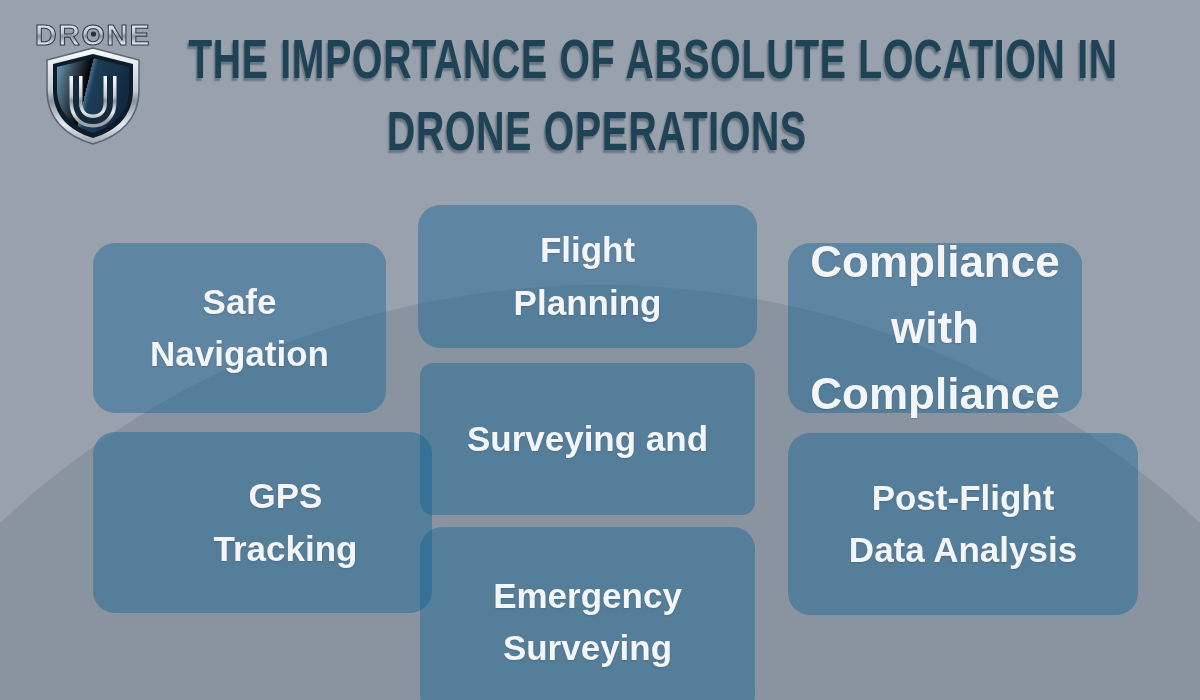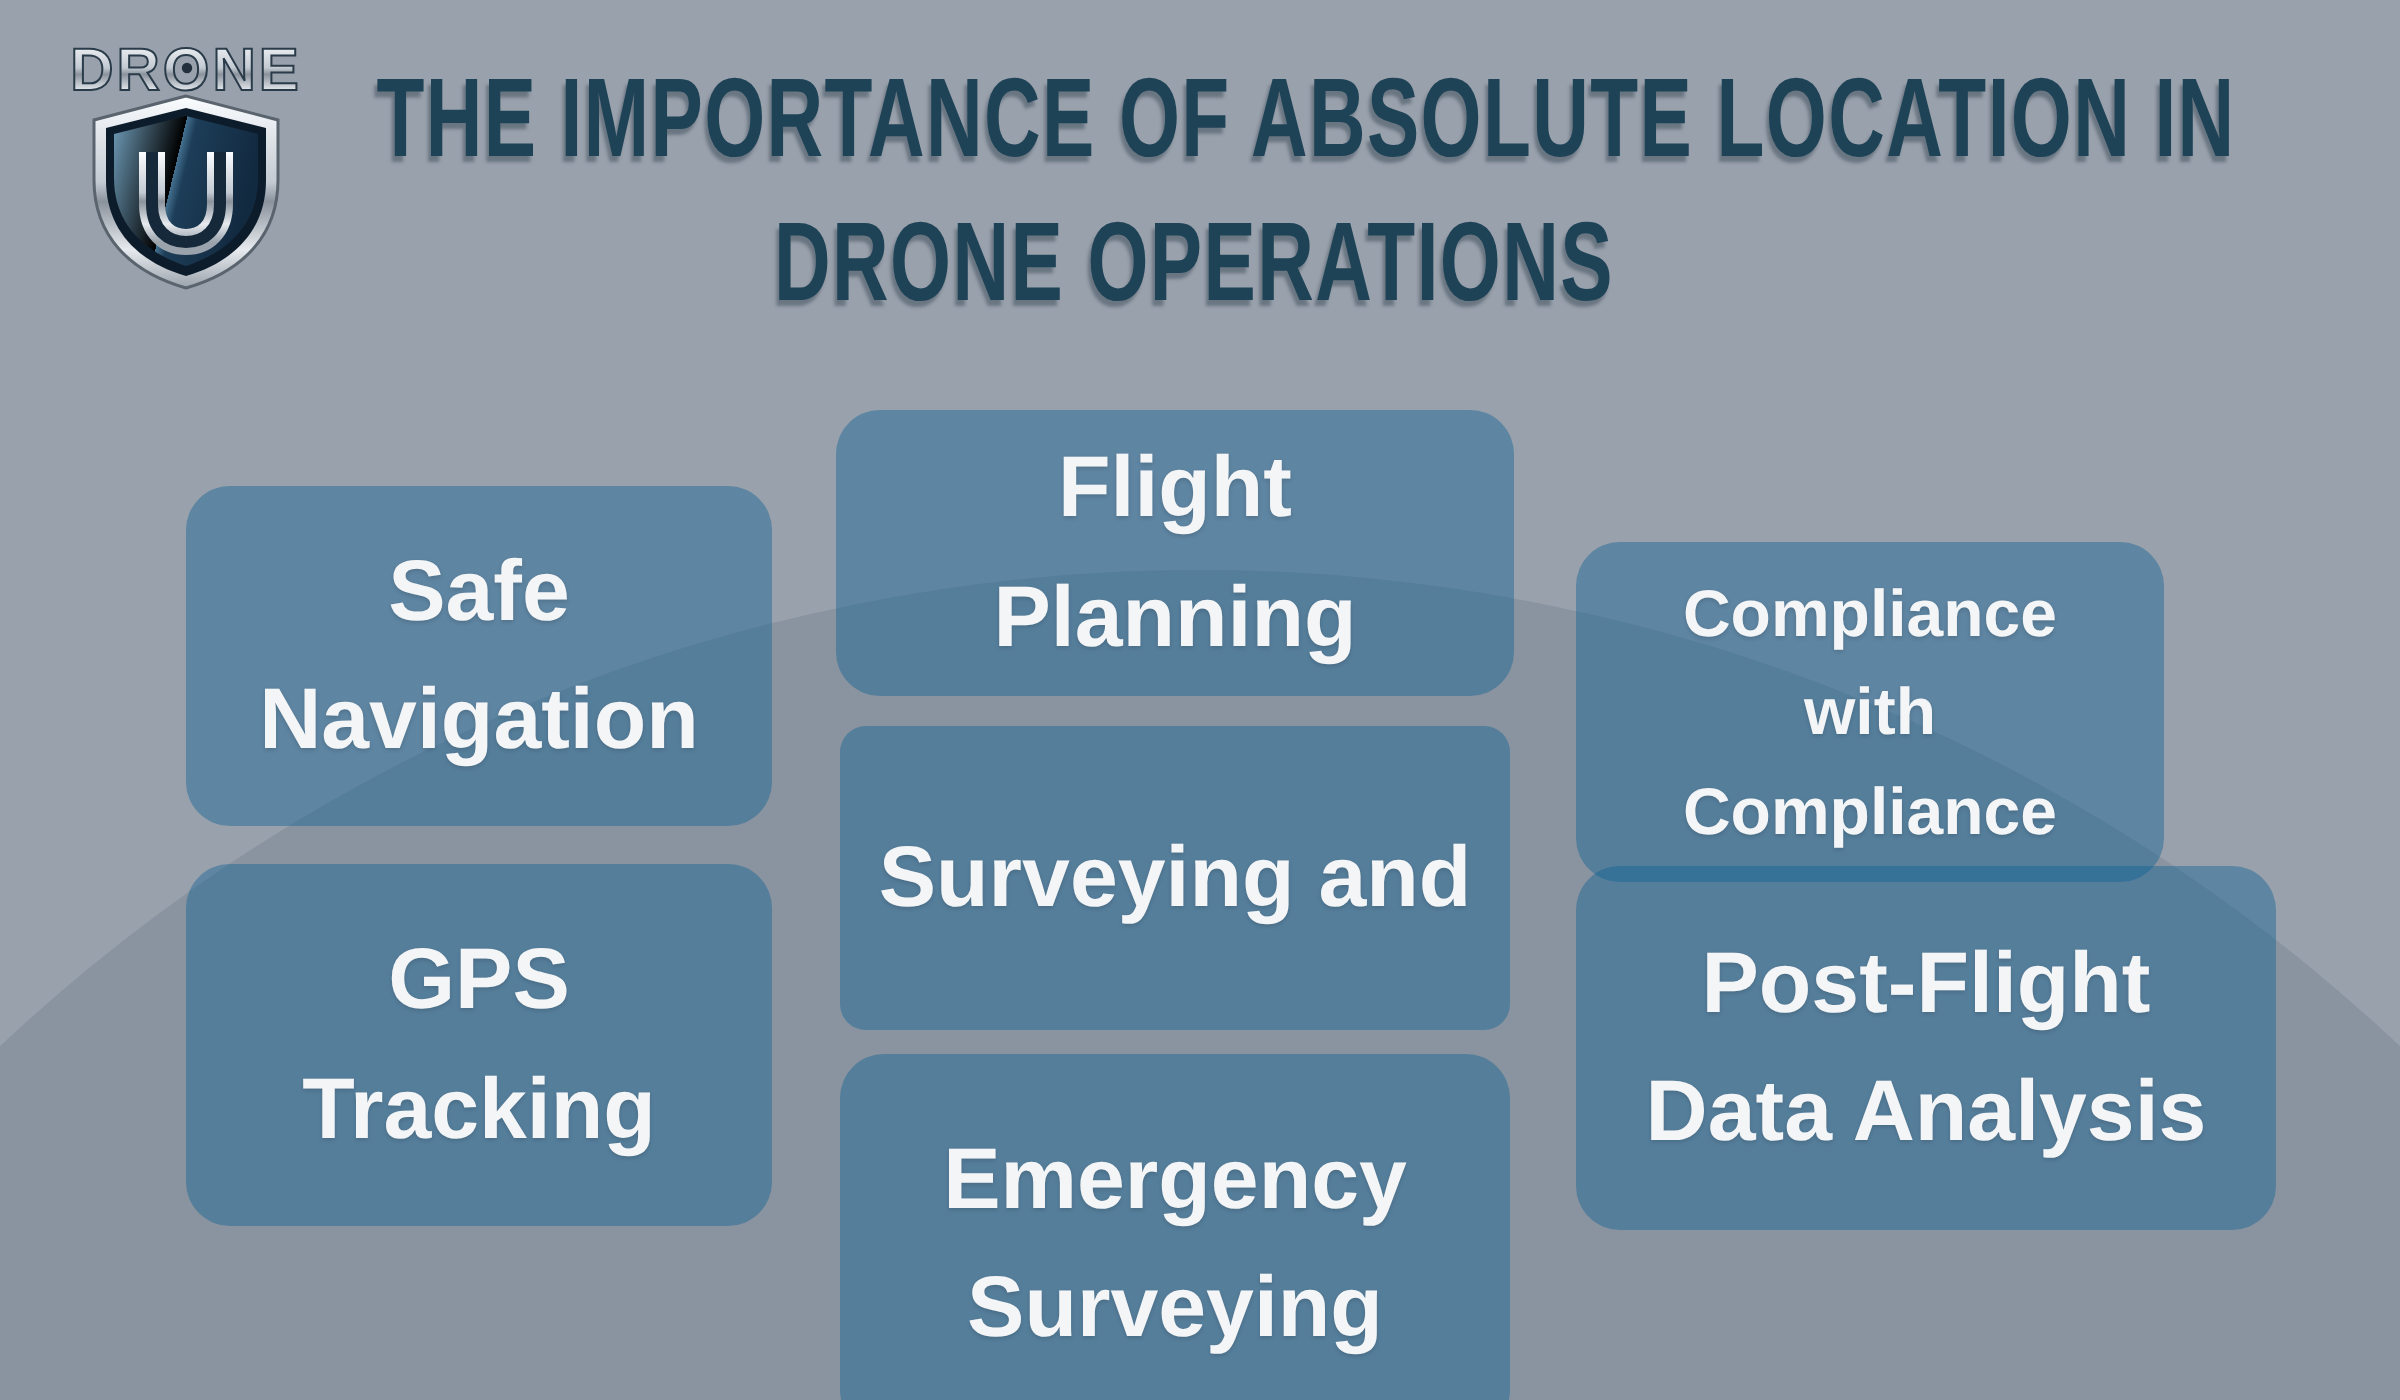--- a/index.html
+++ b/index.html
@@ -35,30 +35,30 @@
   
   .card {
     position: absolute;
     background: rgba(13, 96, 148, 0.42);
     border-radius: 22px;
     display: flex; flex-direction: column;
     align-items: center; justify-content: center;
     text-align: center;
     color: #f4f5f6;
     font-weight: 700;
-    font-size: 43px;
+    font-size: 35px;
     line-height: 1.5;
     text-shadow: 0 1px 2px rgba(0,0,0,0.15);
   }
   #card-safe-navigation      { left: 93px;  top: 243px; width: 293px; height: 170px; }
-  #card-gps-tracking         { left: 93px;  top: 432px; width: 293px; height: 181px; }
+  #card-gps-tracking         { left: 93px;  top: 432px; width: 293px; height: 181px; padding-left: 46px; }
   #card-flight-planning      { left: 418px; top: 205px; width: 339px; height: 143px; }
   #card-surveying-mapping    { left: 420px; top: 363px; width: 335px; height: 152px; border-radius: 13px; }
   #card-emergency-responses  { left: 420px; top: 527px; width: 335px; height: 190px; }
-  #card-compliance           { left: 788px; top: 243px; width: 294px; height: 170px; font-size: 33px; margin-top: 28px; }
+  #card-compliance           { left: 788px; top: 243px; width: 294px; height: 170px; font-size: 44px; }
   #card-post-flight          { left: 788px; top: 433px; width: 350px; height: 182px; }
 
   
   #logo { position: absolute; left: 30px; top: 14px; width: 126px; height: 136px; }
 </style>
 </head>
 <body>
 
 <div id="canvas">
 

